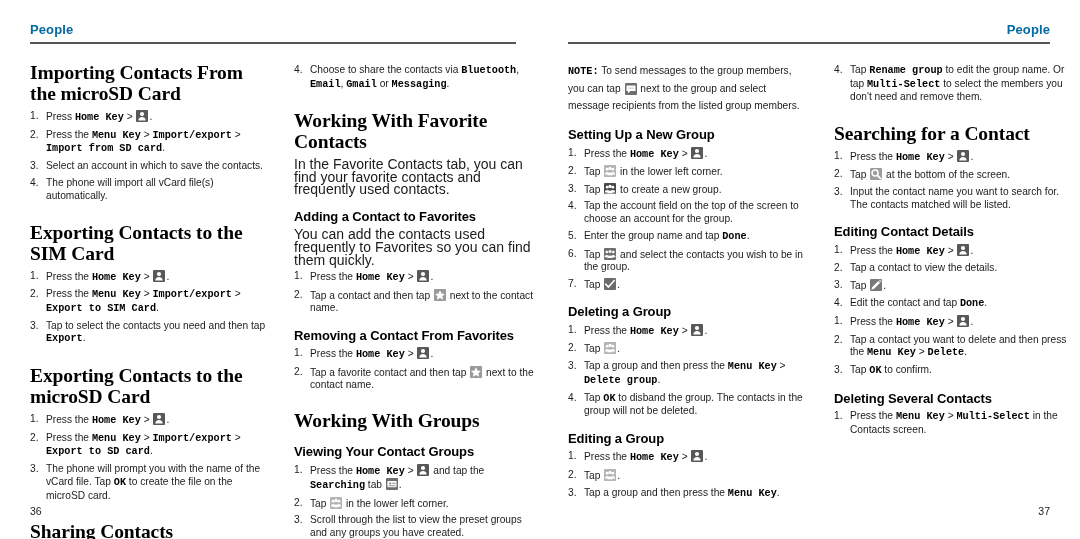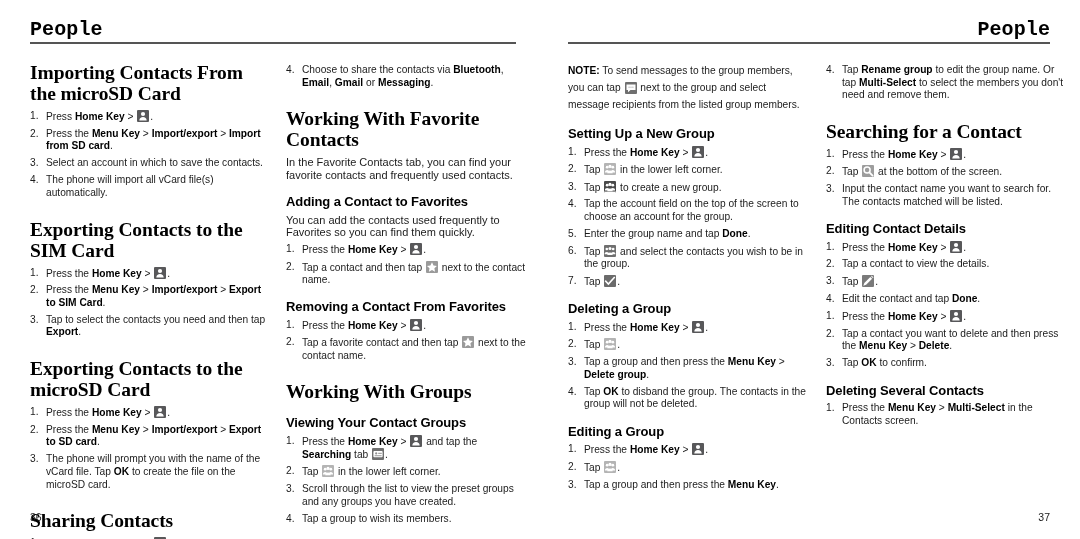--- a/index.html
+++ b/index.html
@@ -28,41 +28,41 @@
   .page-left  { width: 540px; padding: 22px 24px 10px 30px; }
   .page-right { width: 540px; padding: 22px 30px 10px 28px; }
 
   
   .runhead {
     position: relative;
     height: 26px;
     margin-bottom: 14px;
   }
   .runhead .rh-text {
-    font-family: Liberation Mono, monospace;
+    font-family: Liberation Sans, sans-serif;
     font-weight: bold;
-    font-size: 20px;
+    font-size: 13px;
     line-height: 16px;
-    color: #000000;
+    color: #0369a1;
     letter-spacing: .1px;
   }
   .runhead-left  .rh-text { text-align: left; }
   .runhead-right .rh-text { text-align: right; }
   .runhead .rule {
     position: absolute;
     left: 0; right: 0;
     bottom: 4px;
     height: 2px;
     background: #555555;
   }
 
   
   .cols {
     display: flex;
-    gap: 16px;
+    gap: 24px;
     height: 470px;
   }
   .col {
     width: 240px;
     flex: 0 0 240px;
   }
   .page-right .col { width: 242px; flex: 0 0 242px; }
 
   
   h1.h-big {
@@ -80,21 +80,21 @@
     font-size: 13px;
     line-height: 16.5px;
     margin: 13px 0 3px 0;
     color: #000;
     letter-spacing: -.1px;
   }
   h1.h-big.first { margin-top: 0; }
 
   
   p.para {
-    font-size: 11px;
+    font-size: 14px;
     line-height: 12.6px;
     margin: 2px 0 4px 0;
     color: #1b1b1b;
   }
   p.note {
     font-size: 10.2px;
     line-height: 17px;
     margin: 0 0 4px 0;
   }
   ol.steps {
@@ -116,21 +116,21 @@
     content: counter(step) ".";
     position: absolute;
     left: 0;
     top: 0;
     width: 13px;
     text-align: left;
     font-size: 10.2px;
     color: #1b1b1b;
   }
   ol.steps > li.n4::before { content: "4."; }
-  b { font-weight: bold; color: #000; }
+  b { font-weight: bold; color: #000; font-family: Liberation Mono, monospace; }
 
   
   .ic {
     display: inline-block;
     vertical-align: -2.5px;
     width: 12px;
     height: 12px;
     border-radius: 1px;
     position: relative;
     margin: 0 1px;
@@ -142,21 +142,21 @@
   .ic-star     { background: #9a9a9a; }
   .ic-group    { background: #b4b4b4; }
   .ic-groupadd { background: #4a4a4a; }
   .ic-check    { background: #6b6b6b; }
   .ic-search   { background: #9d9d9d; }
   .ic-edit     { background: #7a7a7a; }
 
   
   .folio {
     position: absolute;
-    bottom: 16px;
+    bottom: 22px;
     font-size: 10.5px;
     color: #1b1b1b;
   }
   .folio-left  { left: 30px; }
   .folio-right { right: 30px; }
 </style>
 </head>
 <body>
 
 <div class="spread">

